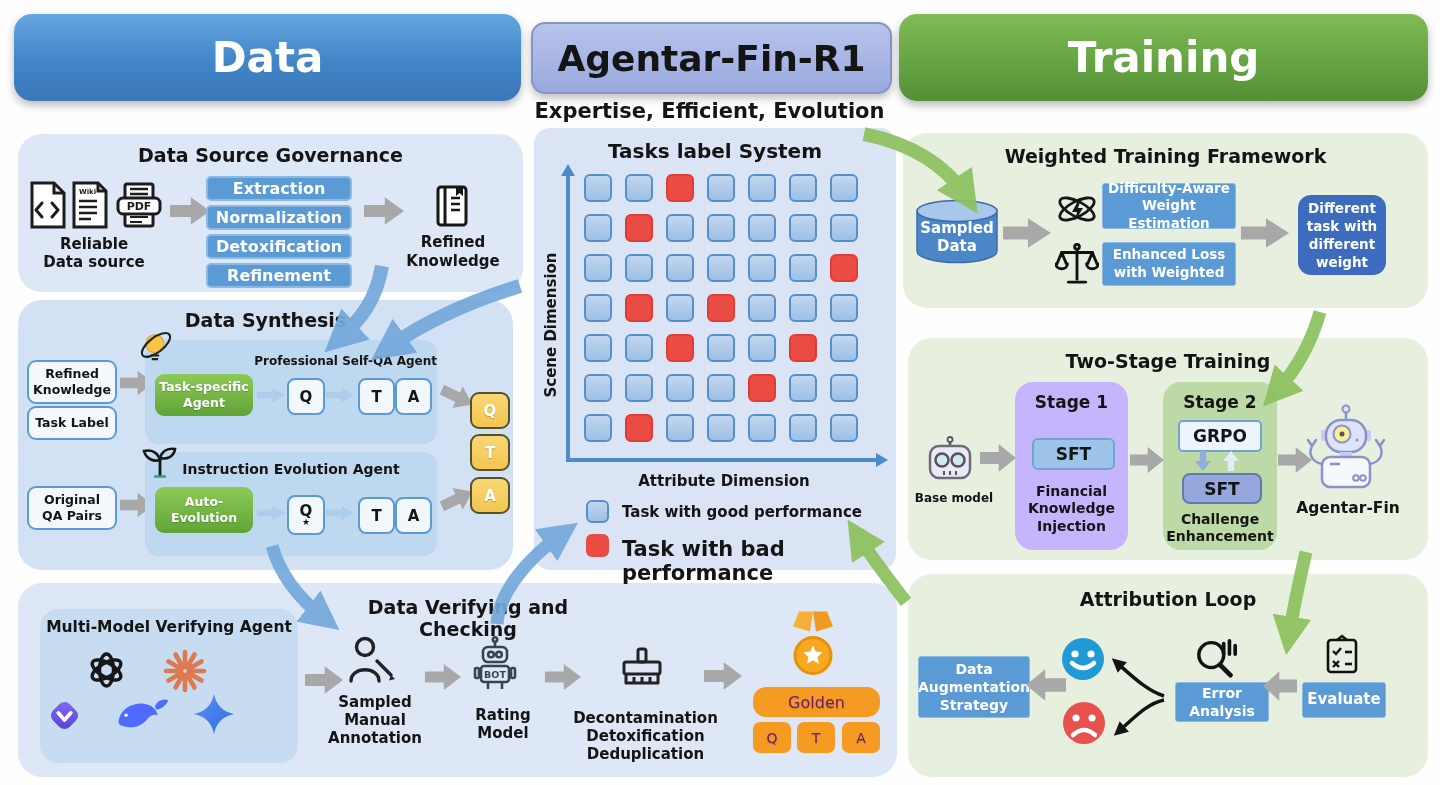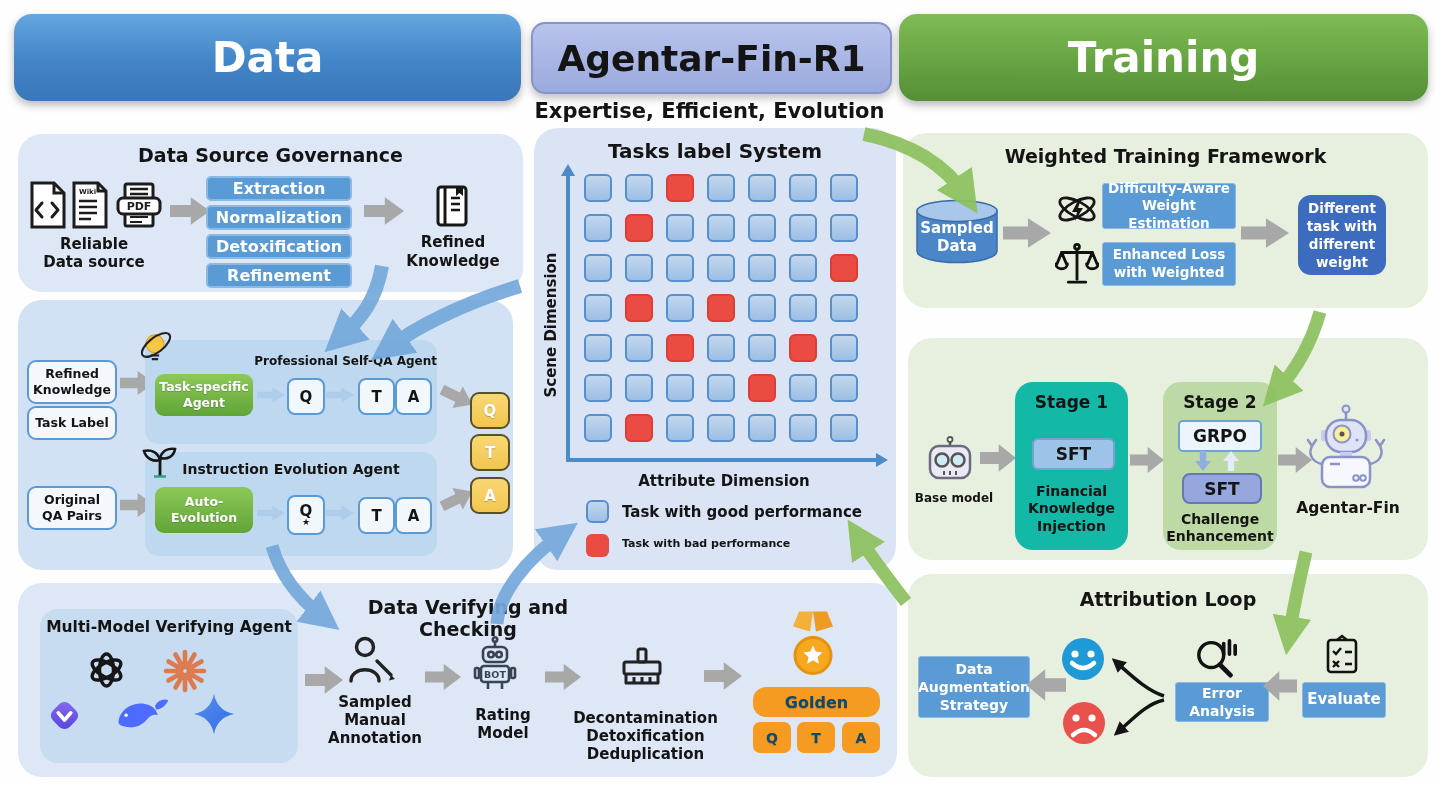--- a/index.html
+++ b/index.html
@@ -20,21 +20,21 @@
   .p-center{background:#dbe4f4;}
   .p-green{background:#e7f0df;}
   .sec-title{position:absolute;left:0;right:0;text-align:center;font-weight:700;font-size:19px;}
   
   .pill{background:#5b9bd5;border:2px solid #8ab9e4;border-radius:5px;color:#fff;font-weight:700;font-size:16px;}
   .inbox{background:#f4f8fd;border:2px solid #5b9bd5;border-radius:9px;font-weight:700;font-size:12.5px;line-height:1.25;}
   .agent-panel{background:#bed8ef;border-radius:14px;}
   .greenbox{background:linear-gradient(180deg,#8cc958,#61a437);border-radius:9px;color:#fff;font-weight:700;font-size:12.5px;line-height:1.3;text-shadow:0 1px 1px rgba(0,0,0,.18);}
   .qbox{background:#f2f7fc;border:2px solid #5b9bd5;border-radius:8px;font-weight:700;font-size:15px;}
   .ybox{background:linear-gradient(180deg,#f8d873,#f3c550);border:2.5px solid #55512f;border-radius:9px;color:#fff;font-weight:700;font-size:15px;text-shadow:0 1px 1px rgba(0,0,0,.25);}
-  .obox{background:#f59b22;border-radius:7px;color:#0c4a6e;font-weight:700;font-size:14px;text-shadow:0 1px 1px rgba(0,0,0,.2);}
+  .obox{background:#f59b22;border-radius:7px;color:#701a75;font-weight:400;font-size:14px;text-shadow:0 1px 1px rgba(0,0,0,.2);}
   .bluebox{background:#5b9bd5;border:1px solid #8ab9e4;border-radius:3px;color:#fff;font-weight:700;font-size:13.5px;line-height:1.3;}
   .stage{border-radius:18px;}
   
   .garrow{position:absolute;background:#a8a8a8;clip-path:polygon(0 30%,52% 30%,52% 4%,100% 50%,52% 96%,52% 70%,0 70%);filter:drop-shadow(0 0 1.5px rgba(255,255,255,.9));}
   .garrow.left{transform:scaleX(-1);}
   .barrow{position:absolute;background:#aecdea;clip-path:polygon(0 32%,55% 32%,55% 8%,100% 50%,55% 92%,55% 68%,0 68%);}
   .varrow{position:absolute;clip-path:polygon(30% 0,70% 0,70% 50%,100% 50%,50% 100%,0 50%,30% 50%);}
   
   #taskgrid{display:grid;grid-template-columns:repeat(7,28px);grid-auto-rows:28px;gap:12px 13px;}
   .gcell{background:linear-gradient(180deg,#c3d7ee,#9cbfe4);border:2.5px solid #5590cc;border-radius:6px;box-sizing:border-box;}
@@ -97,20 +97,21 @@
       <rect x="6" y="3" width="28" height="38" rx="3" fill="#fff" stroke="#161616" stroke-width="3"></rect>
       <path d="M13,3 v38" stroke="#161616" stroke-width="3"></path>
       <path d="M19,14 h9 M19,20 h9 M19,26 h9" stroke="#161616" stroke-width="2.6"></path>
       <path d="M24,3 v9 l3.5,-3 l3.5,3 v-9 z" fill="#161616"></path>
     </svg>
     <div class="abs pl ctr lbl" style="left:385px;top:98px;width:100px;height:40px;font-size:15px;line-height:1.25;">Refined
 Knowledge</div>
   </div>
 
   <div class="abs panel p-synth" style="left:18px;top:300px;width:495px;height:270px;">
+    <div class="sec-title" style="top:9px;">Data Synthesis</div>
 
     <div class="abs inbox pl ctr" style="left:9px;top:60px;width:86px;height:40px;">Refined
 Knowledge</div>
     <div class="abs inbox ctr" style="left:9px;top:106px;width:86px;height:30px;">Task Label</div>
     <div class="abs inbox pl ctr" style="left:9px;top:186px;width:86px;height:40px;">Original
 QA Pairs</div>
     <div class="garrow" style="left:102px;top:70px;width:34px;height:26px;"></div>
     <div class="garrow" style="left:102px;top:192px;width:34px;height:26px;"></div>
 
     <div class="abs agent-panel" style="left:127px;top:40px;width:292px;height:104px;">
@@ -242,21 +243,21 @@
       <path d="M44,0 L30,0 L33,20 L50,15 Z" fill="#ef9a20"></path>
       <circle cx="30" cy="44" r="18" fill="#f6a81f" stroke="#e5920f" stroke-width="3"></circle>
       <path d="M30,34 L32.7,40.1 L39.5,40.9 L34.5,45.6 L35.9,52.2 L30,48.8 L24.1,52.2 L25.5,45.6 L20.5,40.9 L27.3,40.1 Z" fill="#fff"></path>
     </svg>
     <div class="abs obox ctr" style="left:735px;top:104px;width:127px;height:30px;border-radius:13px;font-size:16px;">Golden</div>
     <div class="abs obox ctr" style="left:735px;top:139px;width:38px;height:31px;">Q</div>
     <div class="abs obox ctr" style="left:779px;top:139px;width:38px;height:31px;">T</div>
     <div class="abs obox ctr" style="left:824px;top:139px;width:38px;height:31px;">A</div>
   </div>
 
-  <div class="abs panel p-center" style="left:534px;top:128px;width:362px;height:442px;">
+  <div class="abs panel p-center" style="left:534px;top:128px;width:362px;height:442px;border-radius:16px;">
     <div class="sec-title" style="top:11px;font-size:20px;">Tasks label System</div>
     <div class="axis" style="left:32px;top:46px;width:4px;height:288px;"></div>
     <div class="abs" style="left:27px;top:36px;width:0;height:0;border-left:7px solid transparent;border-right:7px solid transparent;border-bottom:12px solid #4a8bc8;"></div>
     <div class="abs lbl" style="left:-58px;top:188px;width:150px;text-align:center;font-size:15px;transform:rotate(-90deg);">Scene Dimension</div>
     <div id="taskgrid" class="abs" style="left:50px;top:46px;">
         <div class="gcell"></div>
         <div class="gcell"></div>
         <div class="gcell bad"></div>
         <div class="gcell"></div>
         <div class="gcell"></div>
@@ -304,21 +305,21 @@
         <div class="gcell"></div>
         <div class="gcell"></div>
         <div class="gcell"></div>
       </div>
     <div class="axis" style="left:32px;top:330px;width:312px;height:4px;"></div>
     <div class="abs" style="left:342px;top:325px;width:0;height:0;border-top:7px solid transparent;border-bottom:7px solid transparent;border-left:12px solid #4a8bc8;"></div>
     <div class="abs lbl" style="left:60px;top:344px;width:260px;text-align:center;font-size:15px;">Attribute Dimension</div>
     <div class="legend-sw" style="left:52px;top:372px;background:linear-gradient(180deg,#c3d7ee,#9cbfe4);border:2.5px solid #5590cc;"></div>
     <div class="abs lbl" style="left:88px;top:375px;font-size:15px;">Task with good performance</div>
     <div class="legend-sw" style="left:52px;top:406px;background:#ea4b42;"></div>
-    <div class="abs lbl" style="left:88px;top:409px;font-size:11px;">Task with bad performance</div>
+    <div class="abs lbl" style="left:88px;top:409px;font-size:21px;">Task with bad performance</div>
   </div>
 
   <div class="abs panel p-green" style="left:903px;top:133px;width:525px;height:175px;">
     <div class="sec-title" style="top:12px;">Weighted Training Framework</div>
     <svg class="abs" style="left:12px;top:66px;" width="84" height="66" viewBox="0 0 84 66">
       <path d="M2,12 v40 c0,6.5 18,11.5 40,11.5 s40,-5 40,-11.5 V12" fill="#4a86c8" stroke="#3a6ca8" stroke-width="1.5"></path>
       <ellipse cx="42" cy="12" rx="40" ry="10.5" fill="#a9c7ea" stroke="#3a6ca8" stroke-width="1.5"></ellipse>
     </svg>
     <div class="abs pl ctr" style="left:12px;top:84px;width:84px;height:40px;color:#fff;font-weight:700;font-size:15px;line-height:1.2;">Sampled
 Data</div>
@@ -345,32 +346,33 @@
     <div class="abs bluebox pl ctr" style="left:199px;top:109px;width:132px;height:42px;">Enhanced Loss
 with Weighted</div>
     <div class="garrow" style="left:338px;top:84px;width:48px;height:32px;"></div>
     <div class="abs pl ctr" style="left:395px;top:62px;width:88px;height:80px;background:#3d6cbf;border-radius:13px;color:#fff;font-weight:700;font-size:13.5px;line-height:1.35;">Different
 task with
 different
 weight</div>
   </div>
 
   <div class="abs panel p-green" style="left:908px;top:338px;width:520px;height:222px;">
+    <div class="sec-title" style="top:12px;">Two-Stage Training</div>
     <svg class="abs" style="left:18px;top:98px;" width="48" height="48" viewBox="0 0 48 48">
       <line x1="24" y1="4" x2="24" y2="10" stroke="#555" stroke-width="2.5"></line>
       <circle cx="24" cy="3.5" r="2.5" fill="#fff" stroke="#555" stroke-width="1.8"></circle>
       <rect x="4" y="10" width="40" height="32" rx="9" fill="#ece9f7" stroke="#6b6b7b" stroke-width="2.5"></rect>
       <circle cx="16" cy="24" r="6.5" fill="#cfeaf5" stroke="#555" stroke-width="2.5"></circle>
       <circle cx="32" cy="24" r="6.5" fill="#cfeaf5" stroke="#555" stroke-width="2.5"></circle>
       <path d="M18,35 v4 M24,35 v4 M30,35 v4" stroke="#555" stroke-width="2"></path>
     </svg>
     <div class="abs ctr lbl" style="left:0px;top:150px;width:92px;height:20px;font-size:12px;">Base model</div>
     <div class="garrow" style="left:72px;top:105px;width:36px;height:30px;"></div>
 
-    <div class="abs stage" style="left:107px;top:44px;width:113px;height:168px;background:#14b8a6;">
+    <div class="abs stage" style="left:107px;top:44px;width:113px;height:168px;background:#c4b5fd;">
       <div class="abs lbl" style="left:0;right:0;top:10px;text-align:center;font-size:17px;">Stage 1</div>
       <div class="abs ctr" style="left:17px;top:56px;width:79px;height:28px;background:#9cc3e8;border:2px solid #74a3cf;border-radius:6px;font-weight:700;font-size:17px;">SFT</div>
       <div class="abs pl ctr lbl" style="left:8px;top:98px;width:97px;height:58px;font-size:14px;line-height:1.25;">Financial
 Knowledge
 Injection</div>
     </div>
     <div class="garrow" style="left:222px;top:108px;width:34px;height:28px;"></div>
 
     <div class="abs stage" style="left:255px;top:44px;width:114px;height:168px;background:#bdd9a5;">
       <div class="abs lbl" style="left:0;right:0;top:10px;text-align:center;font-size:17px;">Stage 2</div>

